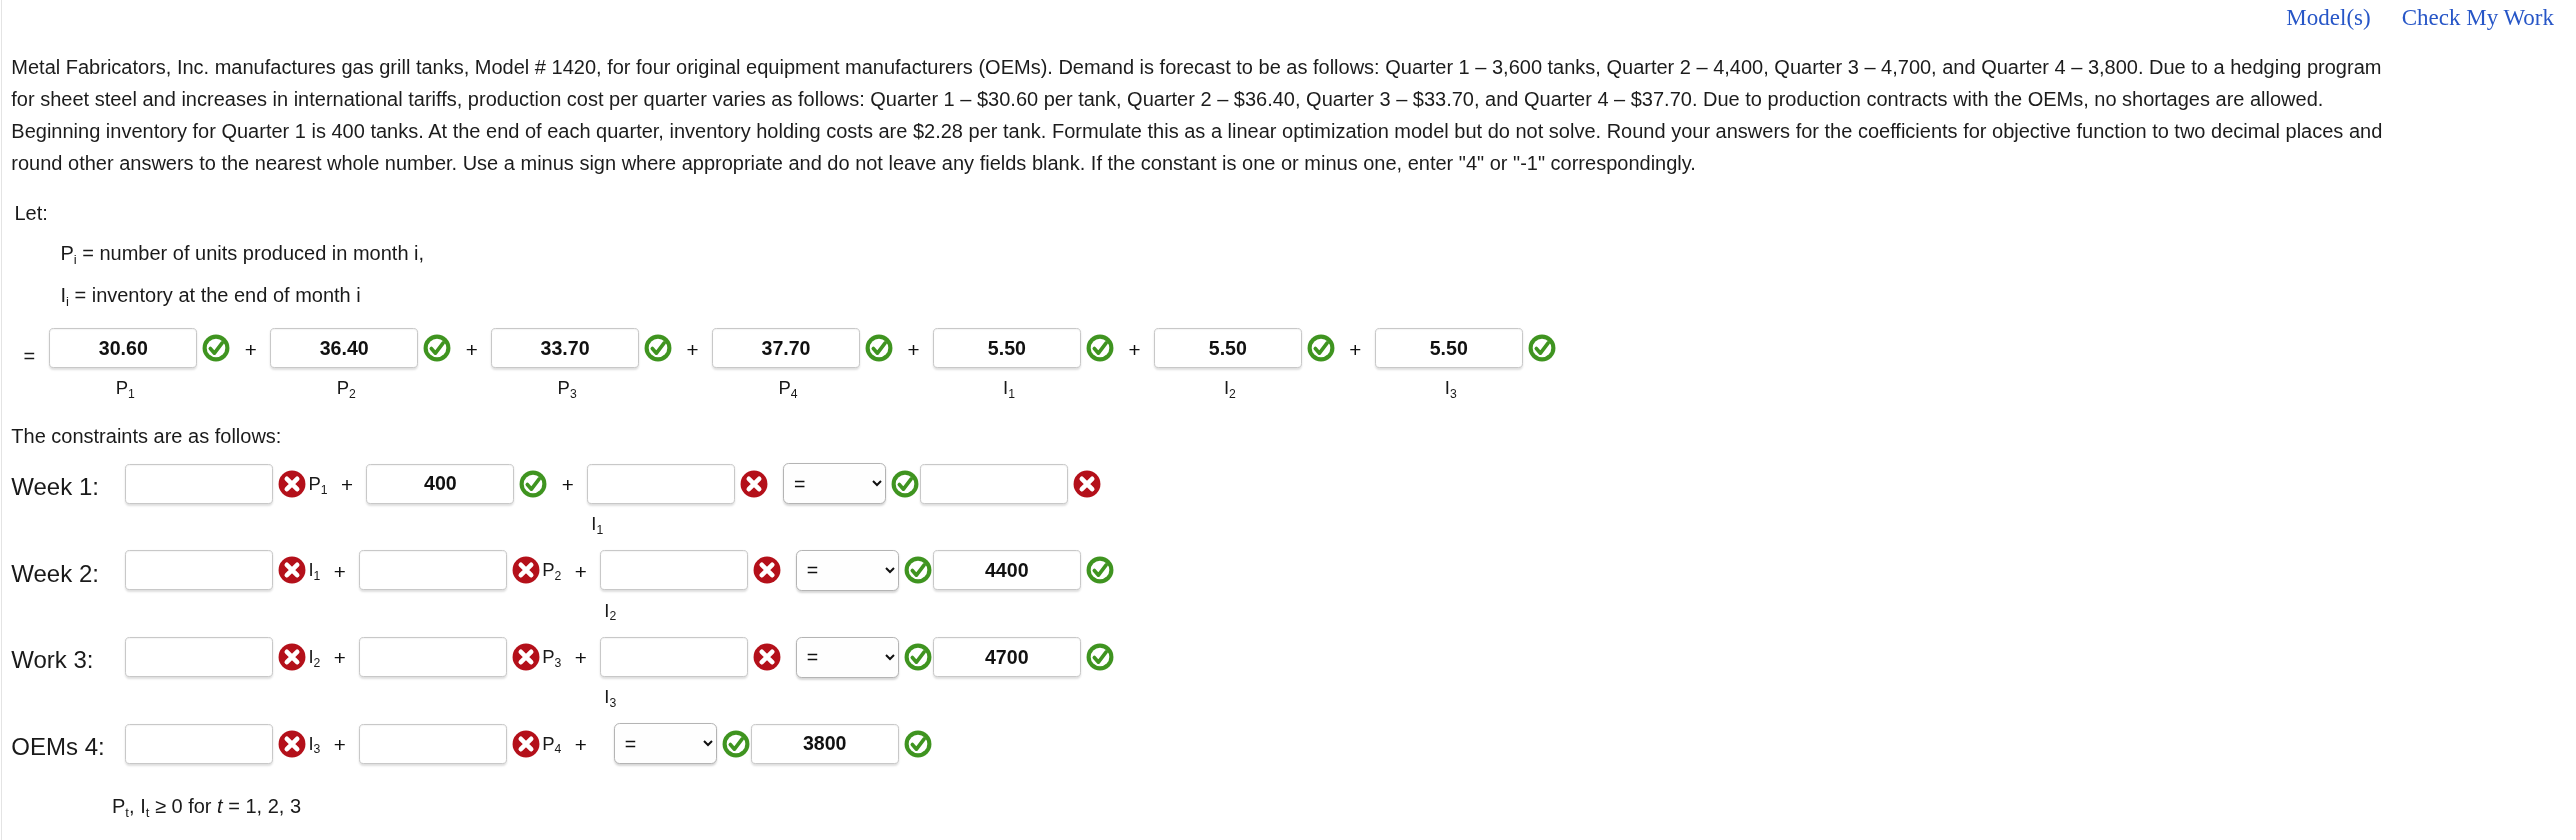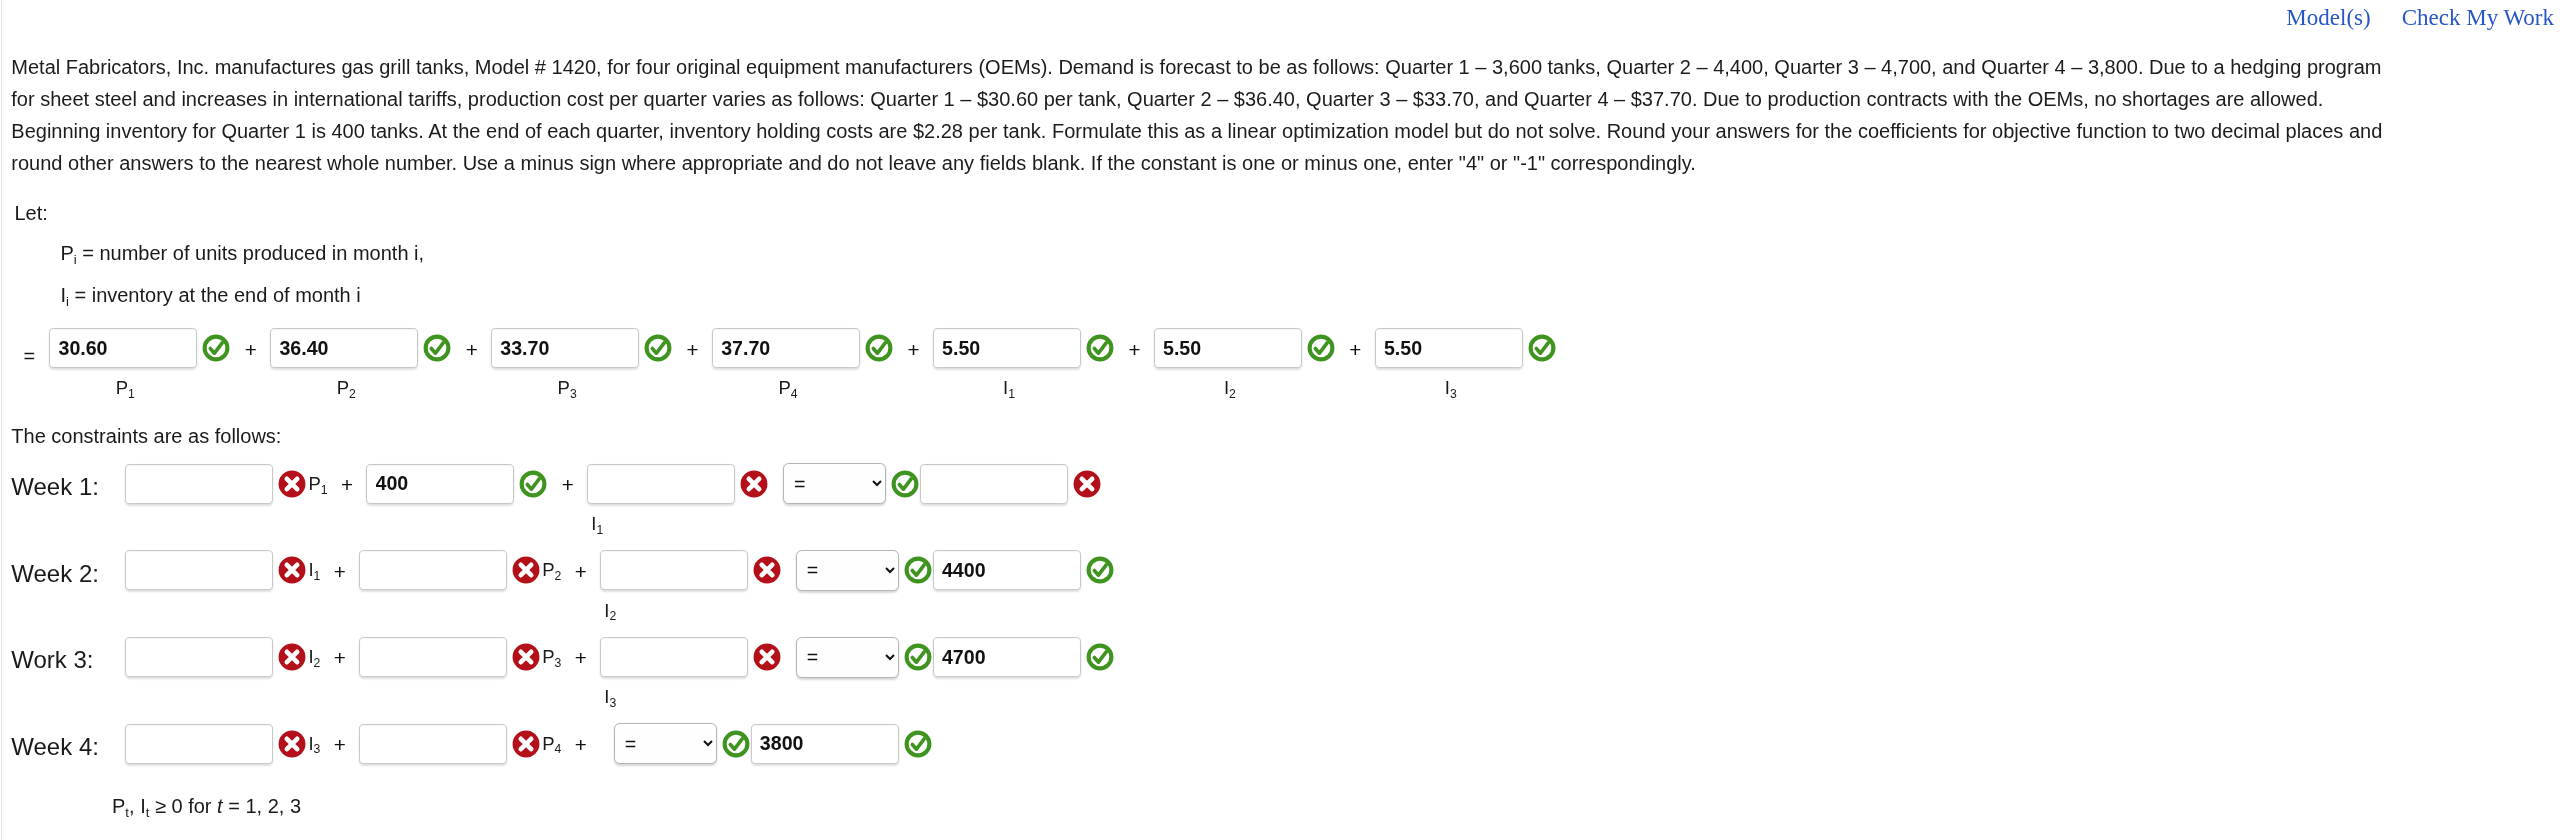--- a/index.html
+++ b/index.html
@@ -110,21 +110,21 @@
 
   input.box {
     width: 148px;
     height: 40px;
     border: 1px solid #c8c8c8;
     border-radius: 4.6px;
     background: #fff;
     font-family: "Liberation Sans", sans-serif;
     font-size: 19.6px;
     font-weight: bold;
-    text-align: left;
+    text-align: center;
     padding: 0 8.2px;
     color: #111;
     box-shadow: 0 1.5px 2.1px rgba(0,0,0,0.13), inset 0 1px 1px rgba(0,0,0,0.04);
     outline: none;
   }
 
   select.opsel {
     width: 103px;
     height: 41px;
     border: 1px solid #b4b4b4;
@@ -520,21 +520,21 @@
             <svg viewBox="0 0 58 58">
               <circle cx="29" cy="29" r="26" fill="#3f9420"></circle>
               <circle cx="29" cy="29" r="18" fill="#ffffff"></circle>
               <path d="M18 30 L26 39 L41 19" stroke="#3f9420" stroke-width="7" fill="none" stroke-linecap="round" stroke-linejoin="round"></path>
             </svg>
           </span>
         </div>
       </div>
     </div>
     <div class="wk-row">
-      <div class="wk-label">Week 4:</div>
+      <div class="wk-label">OEMs 4:</div>
       <div class="term">
         <div class="term-line">
           <input type="text" class="box" style="">
           <span class="badge">
             <svg viewBox="0 0 58 58">
               <circle cx="29" cy="29" r="26" fill="#b4101a"></circle>
               <path d="M19 19 L39 39 M39 19 L19 39" stroke="#ffffff" stroke-width="9" stroke-linecap="round"></path>
             </svg>
           </span>
           <span class="varlabel">I<sub>3</sub></span>

